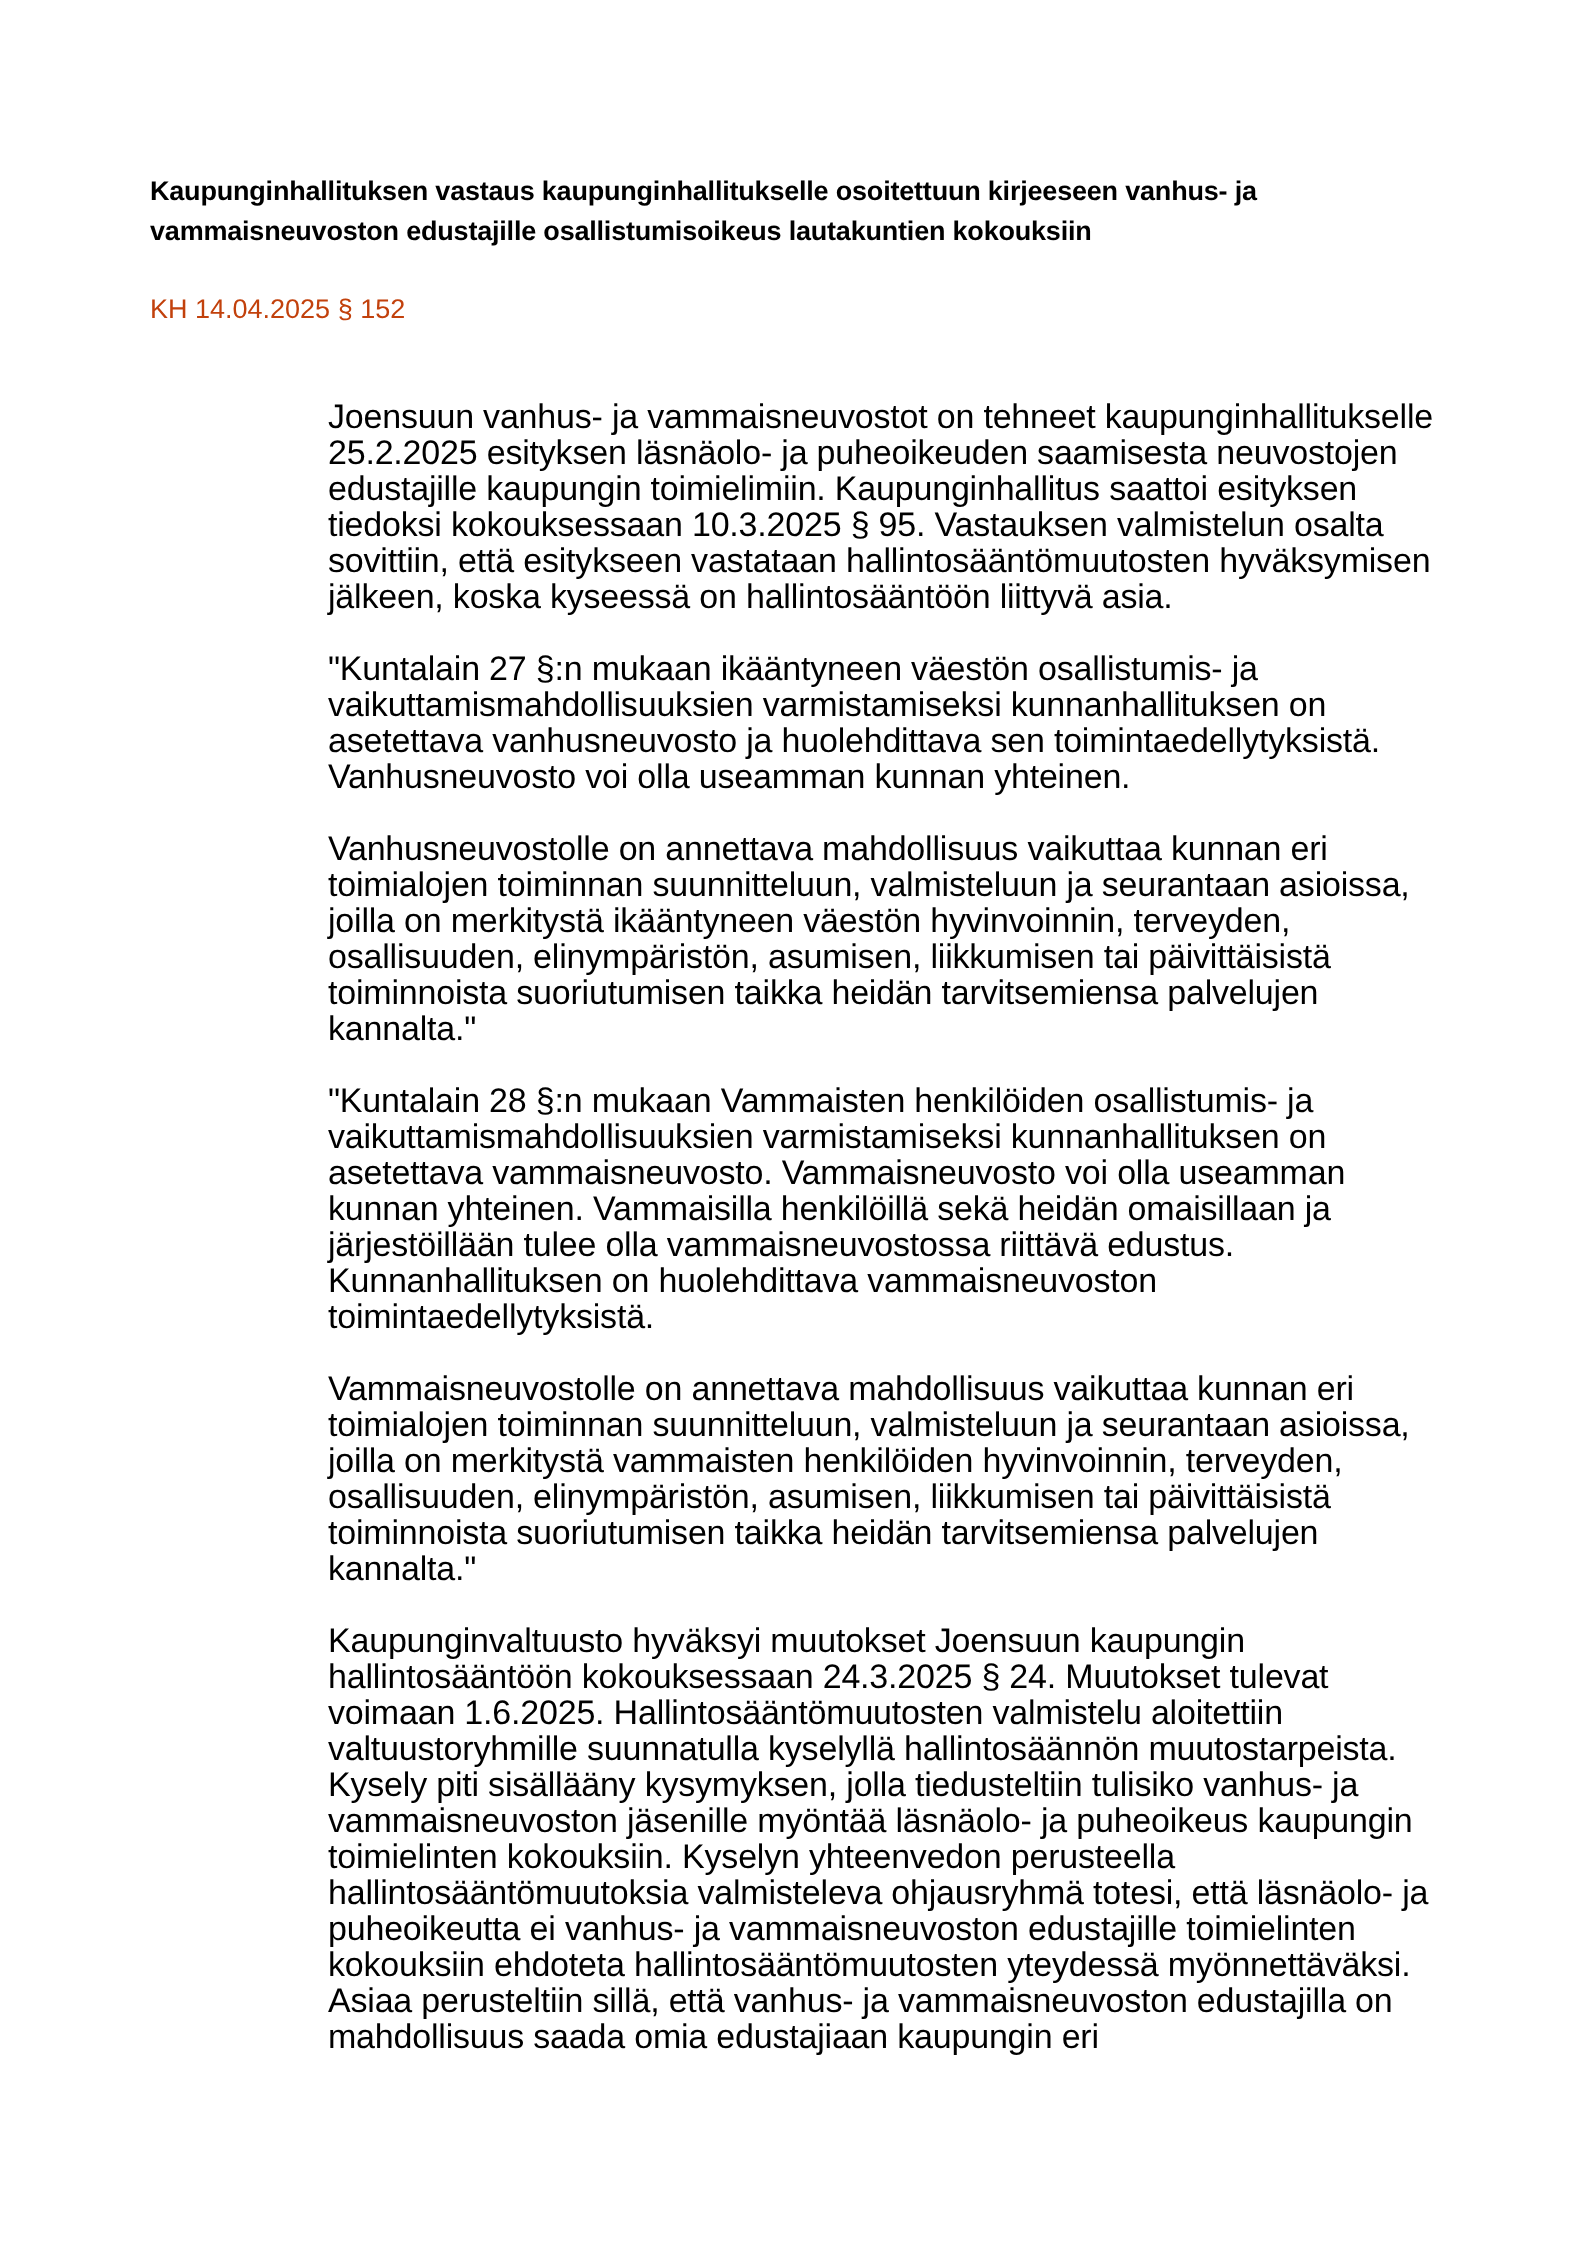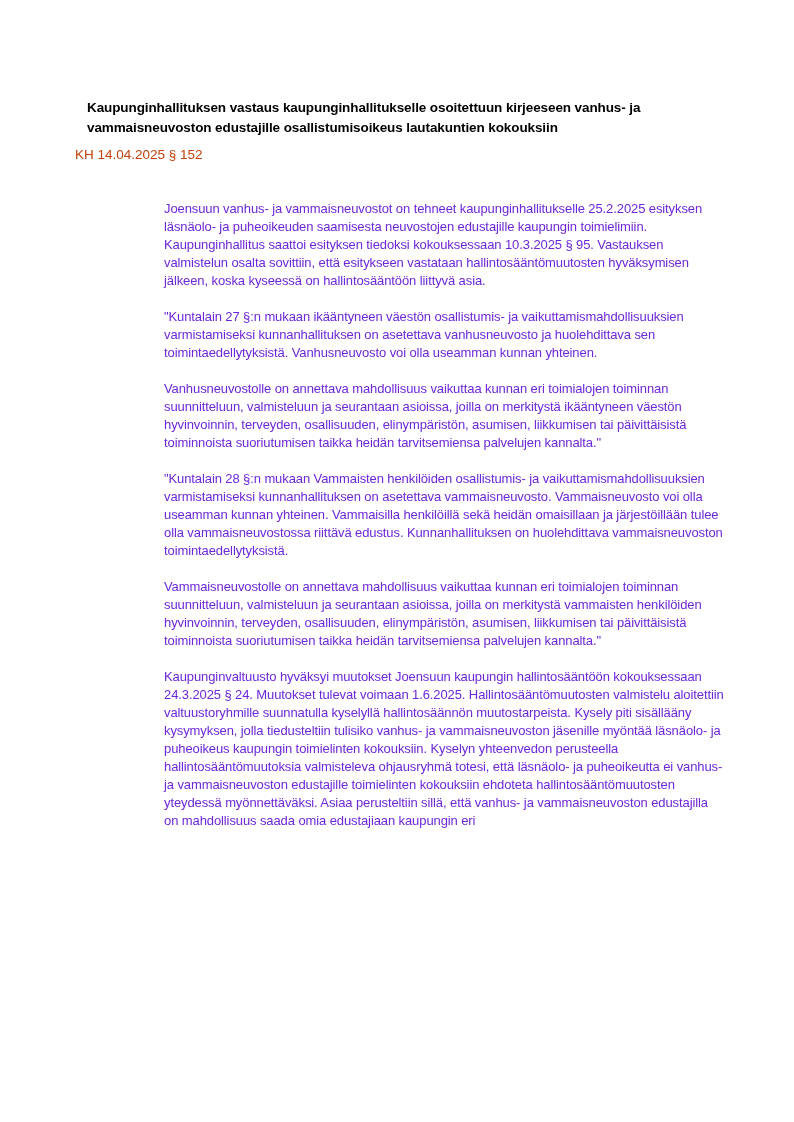--- a/index.html
+++ b/index.html
@@ -18,45 +18,45 @@
   .page {
     position: absolute;
     inset: 0;
     background: #ffffff;
   }
   .doc-title {
     position: absolute;
     left: 75px;
     top: 86px;
     width: 662px;
-    margin: 12px;
+    margin: 0;
     font-size: 13.5px;
     font-weight: bold;
     line-height: 20px;
     letter-spacing: -0.1px;
     color: #000000;
   }
   .doc-ref {
     position: absolute;
     left: 75px;
     top: 146px;
     font-size: 13.5px;
     line-height: 18px;
     color: #c2410c;
     white-space: nowrap;
   }
   .doc-body {
     position: absolute;
     left: 164px;
     top: 200px;
     width: 560px;
-    font-size: 13px;
+    font-size: 17px;
     line-height: 18px;
     letter-spacing: -0.1px;
-    color: #6d28d9;
+    color: #000000;
   }
   .doc-body p {
     margin: 0 0 18px 0;
     padding: 0;
   }
   .doc-body p:last-child {
     margin-bottom: 0;
   }
 </style>
 </head>

